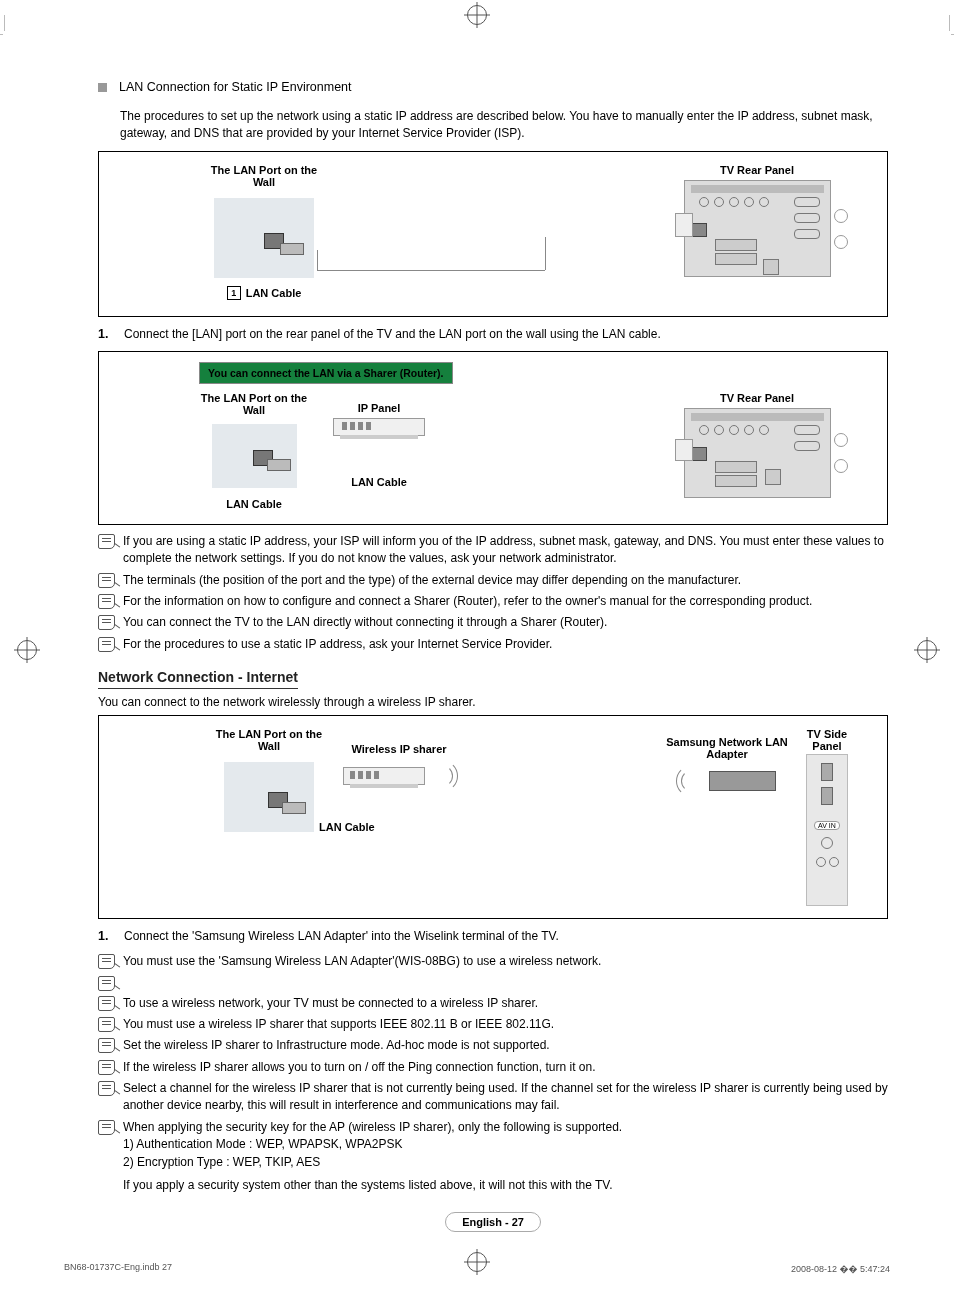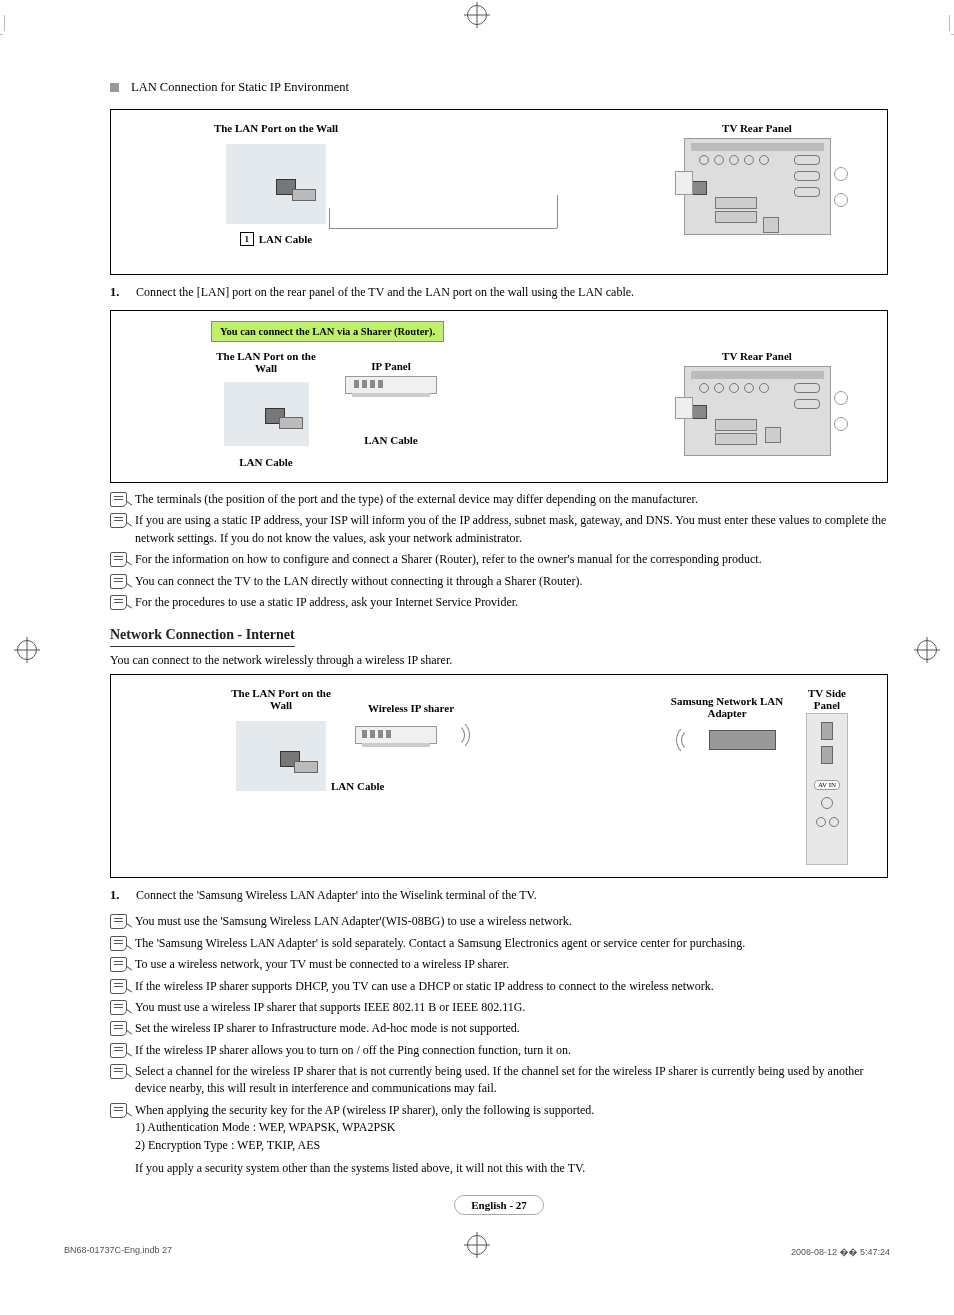--- a/index.html
+++ b/index.html
@@ -29,23 +29,22 @@
       content: ""; position: absolute; top: 50%; left: -4px; right: -4px;
       border-top: 1px solid #555; transform: translateY(-50%);
     }
     .ch-top { position: absolute; top: 5px; left: 50%; transform: translateX(-50%); }
     .ch-left { position: absolute; top: 640px; left: 15px; }
     .ch-right { position: absolute; top: 640px; right: 15px; }
     .ch-bottom { position: absolute; bottom: 20px; left: 50%; transform: translateX(-50%); }
 
     .content {
       margin-top: 50px;
-      margin-left: 48px;
+      margin-left: 36px;
       margin-right: 4px;
-      font-family: Liberation Serif, serif;
     }
 
     .section-bullet {
       display: flex;
       margin-bottom: 8px;
     }
     .sq-bullet {
       width: 9px; height: 9px; background: #999; margin-right: 12px; margin-top: 3px; flex-shrink:0;
     }
     .section-text { flex: 1; }
@@ -121,21 +120,21 @@
     }
 
     .cable-box {
       display:inline-flex; align-items:center; gap:5px; font-size: 11px; font-weight:bold;
     }
     .cable-num {
       border:1px solid #000; width:12px; height:12px; display:inline-flex; align-items:center; justify-content:center; font-size:9px;
     }
 
     .share-banner {
-      background:#bef264; border:1px solid #888; padding:4px 8px; font-size:10.5px; font-weight:bold;
+      background:#15803d; border:1px solid #888; padding:4px 8px; font-size:10.5px; font-weight:bold;
       display:inline-block; margin-bottom:8px;
     }
 
     ol.steps {
       list-style: none; padding: 0; margin: 10px 0;
     }
     ol.steps li {
       display: flex; margin-bottom: 4px;
     }
     .step-num {
@@ -215,20 +214,21 @@
   <span class="ch-right"><span class="crosshair"></span></span>
 
   <div class="content">
 
     <div class="section-bullet">
       <div class="sq-bullet"></div>
       <div class="section-text">
         <div class="section-title-minor">LAN Connection for Static IP Environment</div>
       </div>
     </div>
+    <div class="body-text">The procedures to set up the network using a static IP address are described below. You have to manually enter the IP address, subnet mask, gateway, and DNS that are provided by your Internet Service Provider (ISP).</div>
 
     
     <div class="diagram">
       <div class="lp-row" style="gap:40px; align-items:flex-start; padding-left:80px; padding-right:30px;">
         <div class="diag-col" style="width:130px;">
           <div class="diagram-label" style="margin-bottom:4px;">The LAN Port on the Wall</div>
           <div class="wall-panel">
             <div class="wall-jack"></div>
             <div class="cable-plug"></div>
           </div>
@@ -323,25 +323,25 @@
             <div class="tv-lan-port" style="top:38px;"></div>
             <div style="position:absolute; left:-10px; top:30px; width:16px; height:20px; border:1px solid #999; background:#eee;"></div>
           </div>
         </div>
       </div>
     </div>
 
     <ul class="notes">
       <li>
           <span class="note-icon"></span>
+          <span>If you are using a static IP address, your ISP will inform you of the IP address, subnet mask, gateway, and DNS. You must enter these values to complete the network settings. If you do not know the values, ask your network administrator.</span>
+        </li>
+      <li>
+          <span class="note-icon"></span>
           <span>The terminals (the position of the port and the type) of the external device may differ depending on the manufacturer.</span>
-        </li>
-      <li>
-          <span class="note-icon"></span>
-          <span>If you are using a static IP address, your ISP will inform you of the IP address, subnet mask, gateway, and DNS. You must enter these values to complete the network settings. If you do not know the values, ask your network administrator.</span>
         </li>
       <li>
           <span class="note-icon"></span>
           <span>For the information on how to configure and connect a Sharer (Router), refer to the owner's manual for the corresponding product.</span>
         </li>
       <li>
           <span class="note-icon"></span>
           <span>You can connect the TV to the LAN directly without connecting it through a Sharer (Router).</span>
         </li>
       <li>
@@ -410,29 +410,24 @@
       </li>
     </ol>
 
     <ul class="notes">
       <li>
           <span class="note-icon"></span>
           <span>You must use the 'Samsung Wireless LAN Adapter'(WIS-08BG) to use a wireless network.</span>
         </li>
       <li>
           <span class="note-icon"></span>
-          <span>The 'Samsung Wireless LAN Adapter' is sold separately. Contact a Samsung Electronics agent or service center for purchasing.</span>
         </li>
       <li>
           <span class="note-icon"></span>
           <span>To use a wireless network, your TV must be connected to a wireless IP sharer.</span>
-        </li>
-      <li>
-          <span class="note-icon"></span>
-          <span>If the wireless IP sharer supports DHCP, you TV can use a DHCP or static IP address to connect to the wireless network.</span>
         </li>
       <li>
           <span class="note-icon"></span>
           <span>You must use a wireless IP sharer that supports IEEE 802.11 B or IEEE 802.11G.</span>
         </li>
       <li>
           <span class="note-icon"></span>
           <span>Set the wireless IP sharer to Infrastructure mode. Ad-hoc mode is not supported.</span>
         </li>
       <li>

